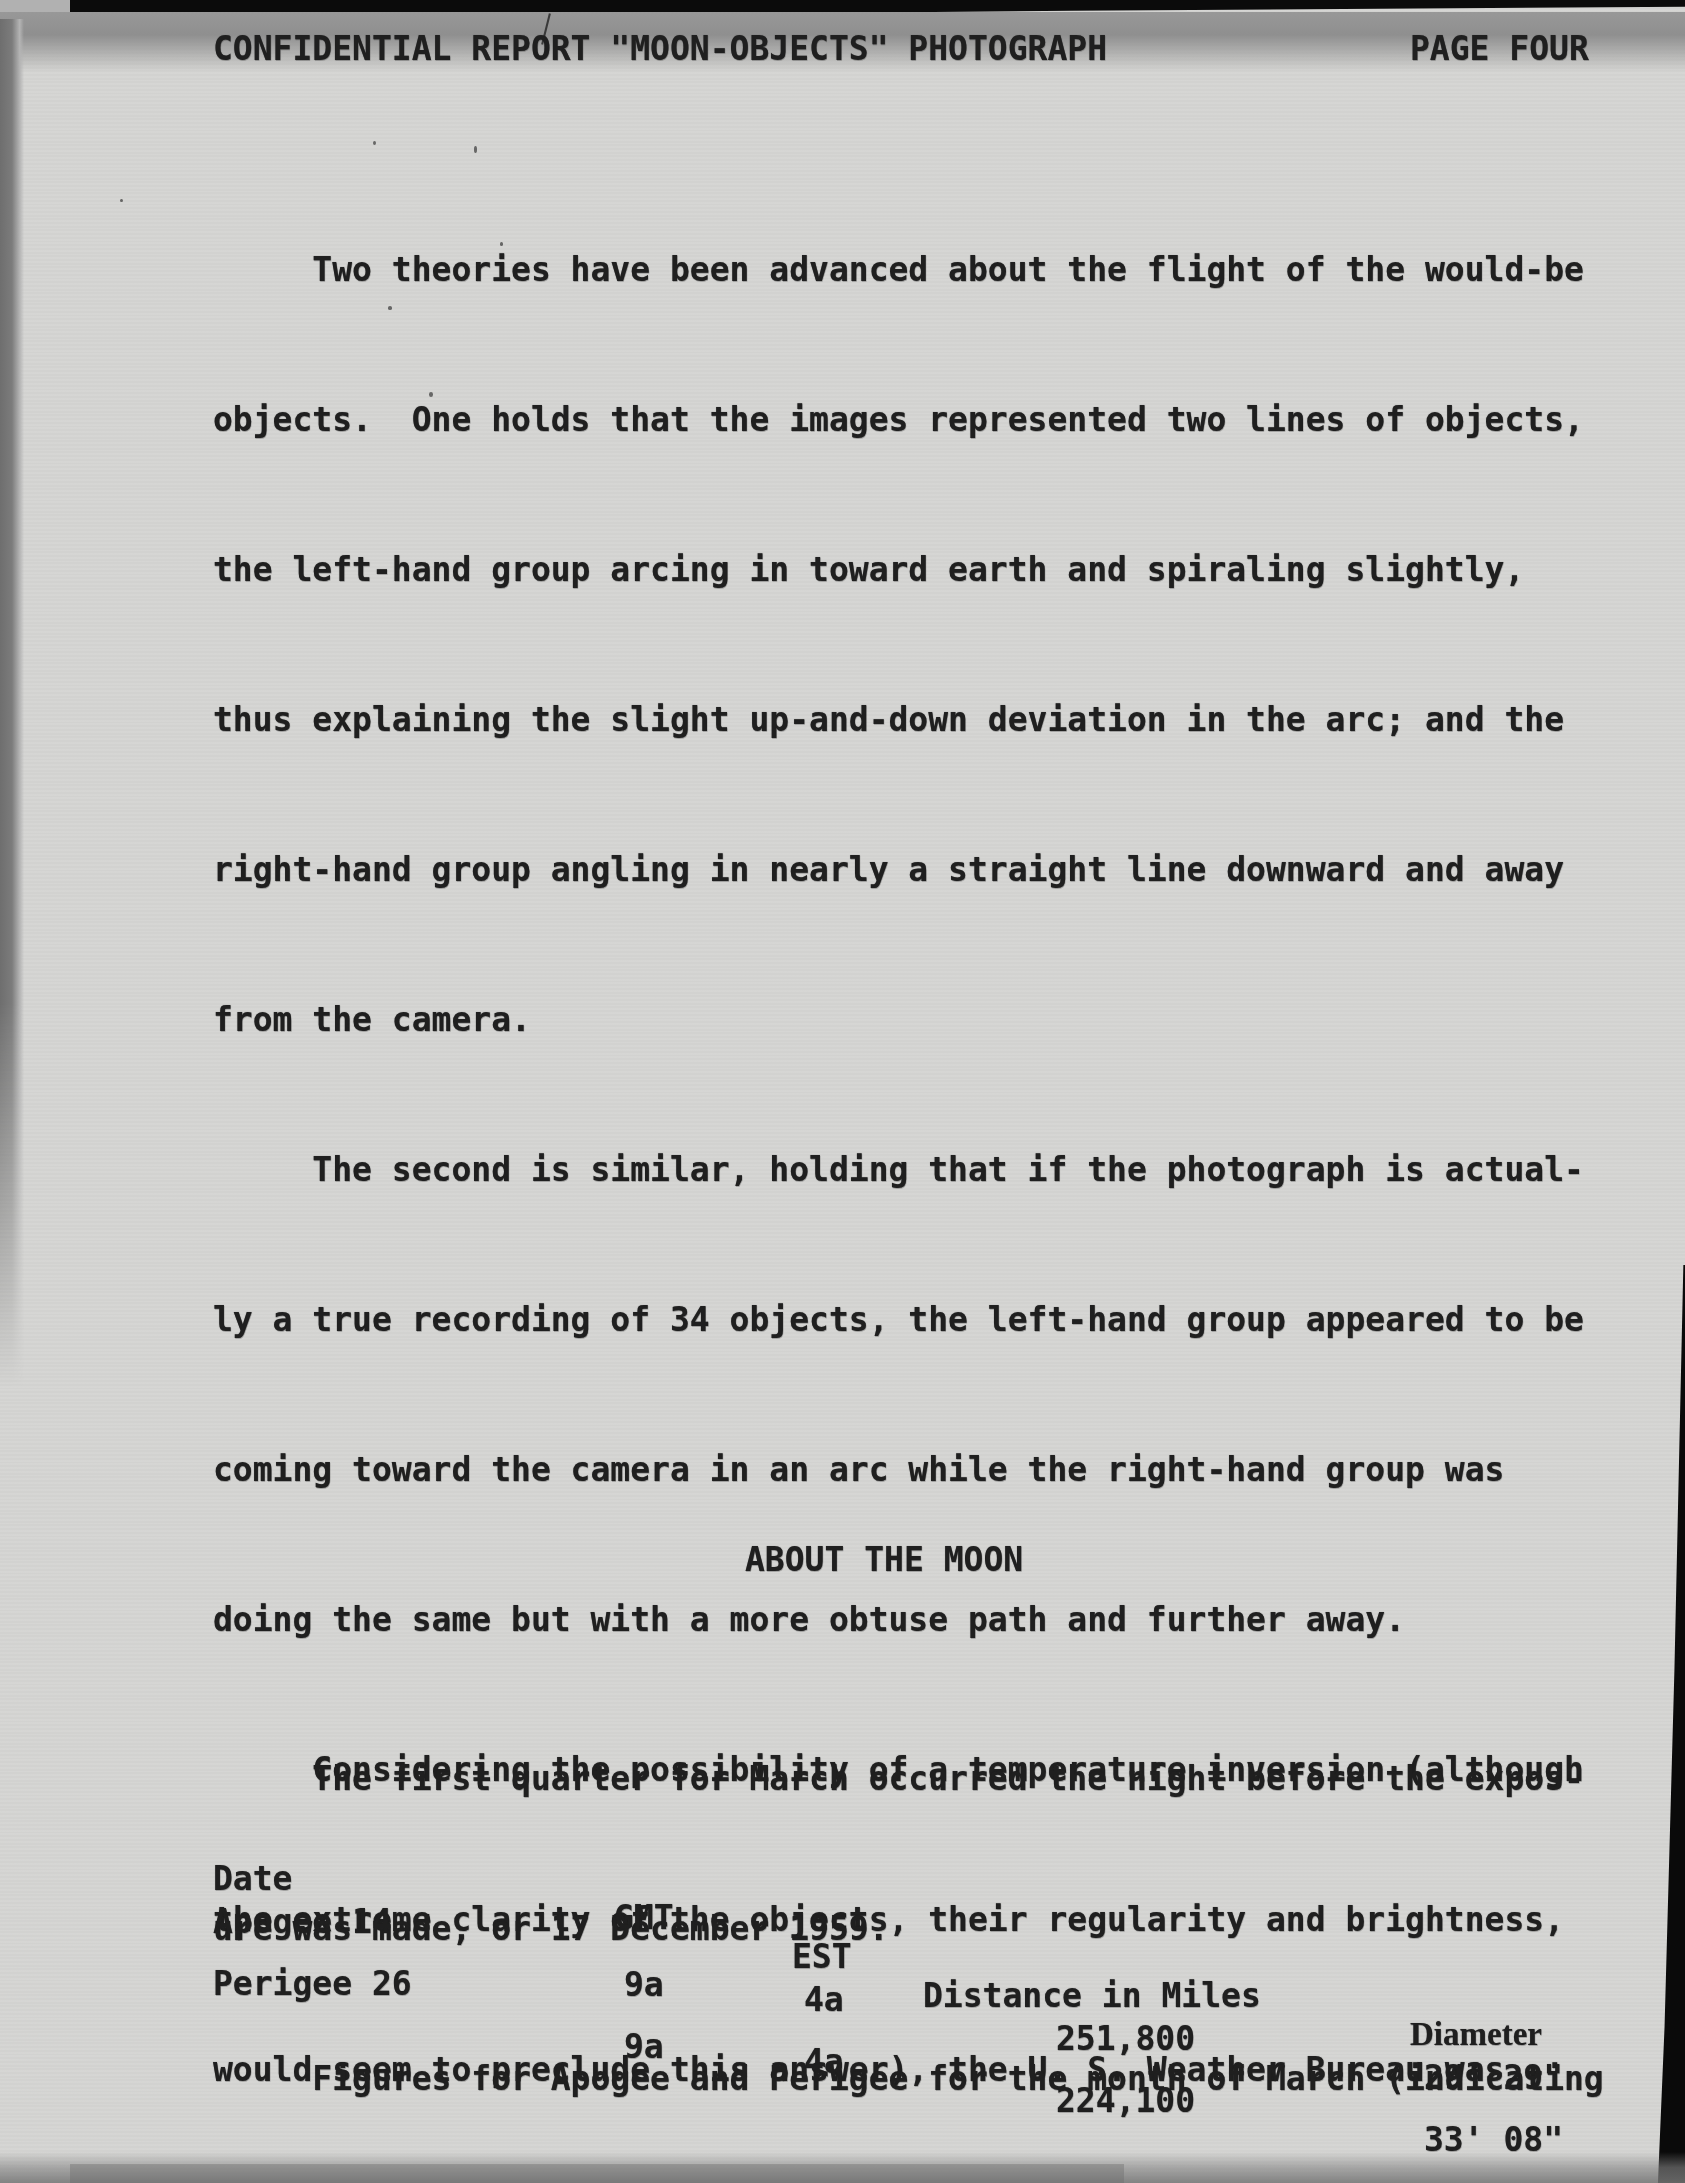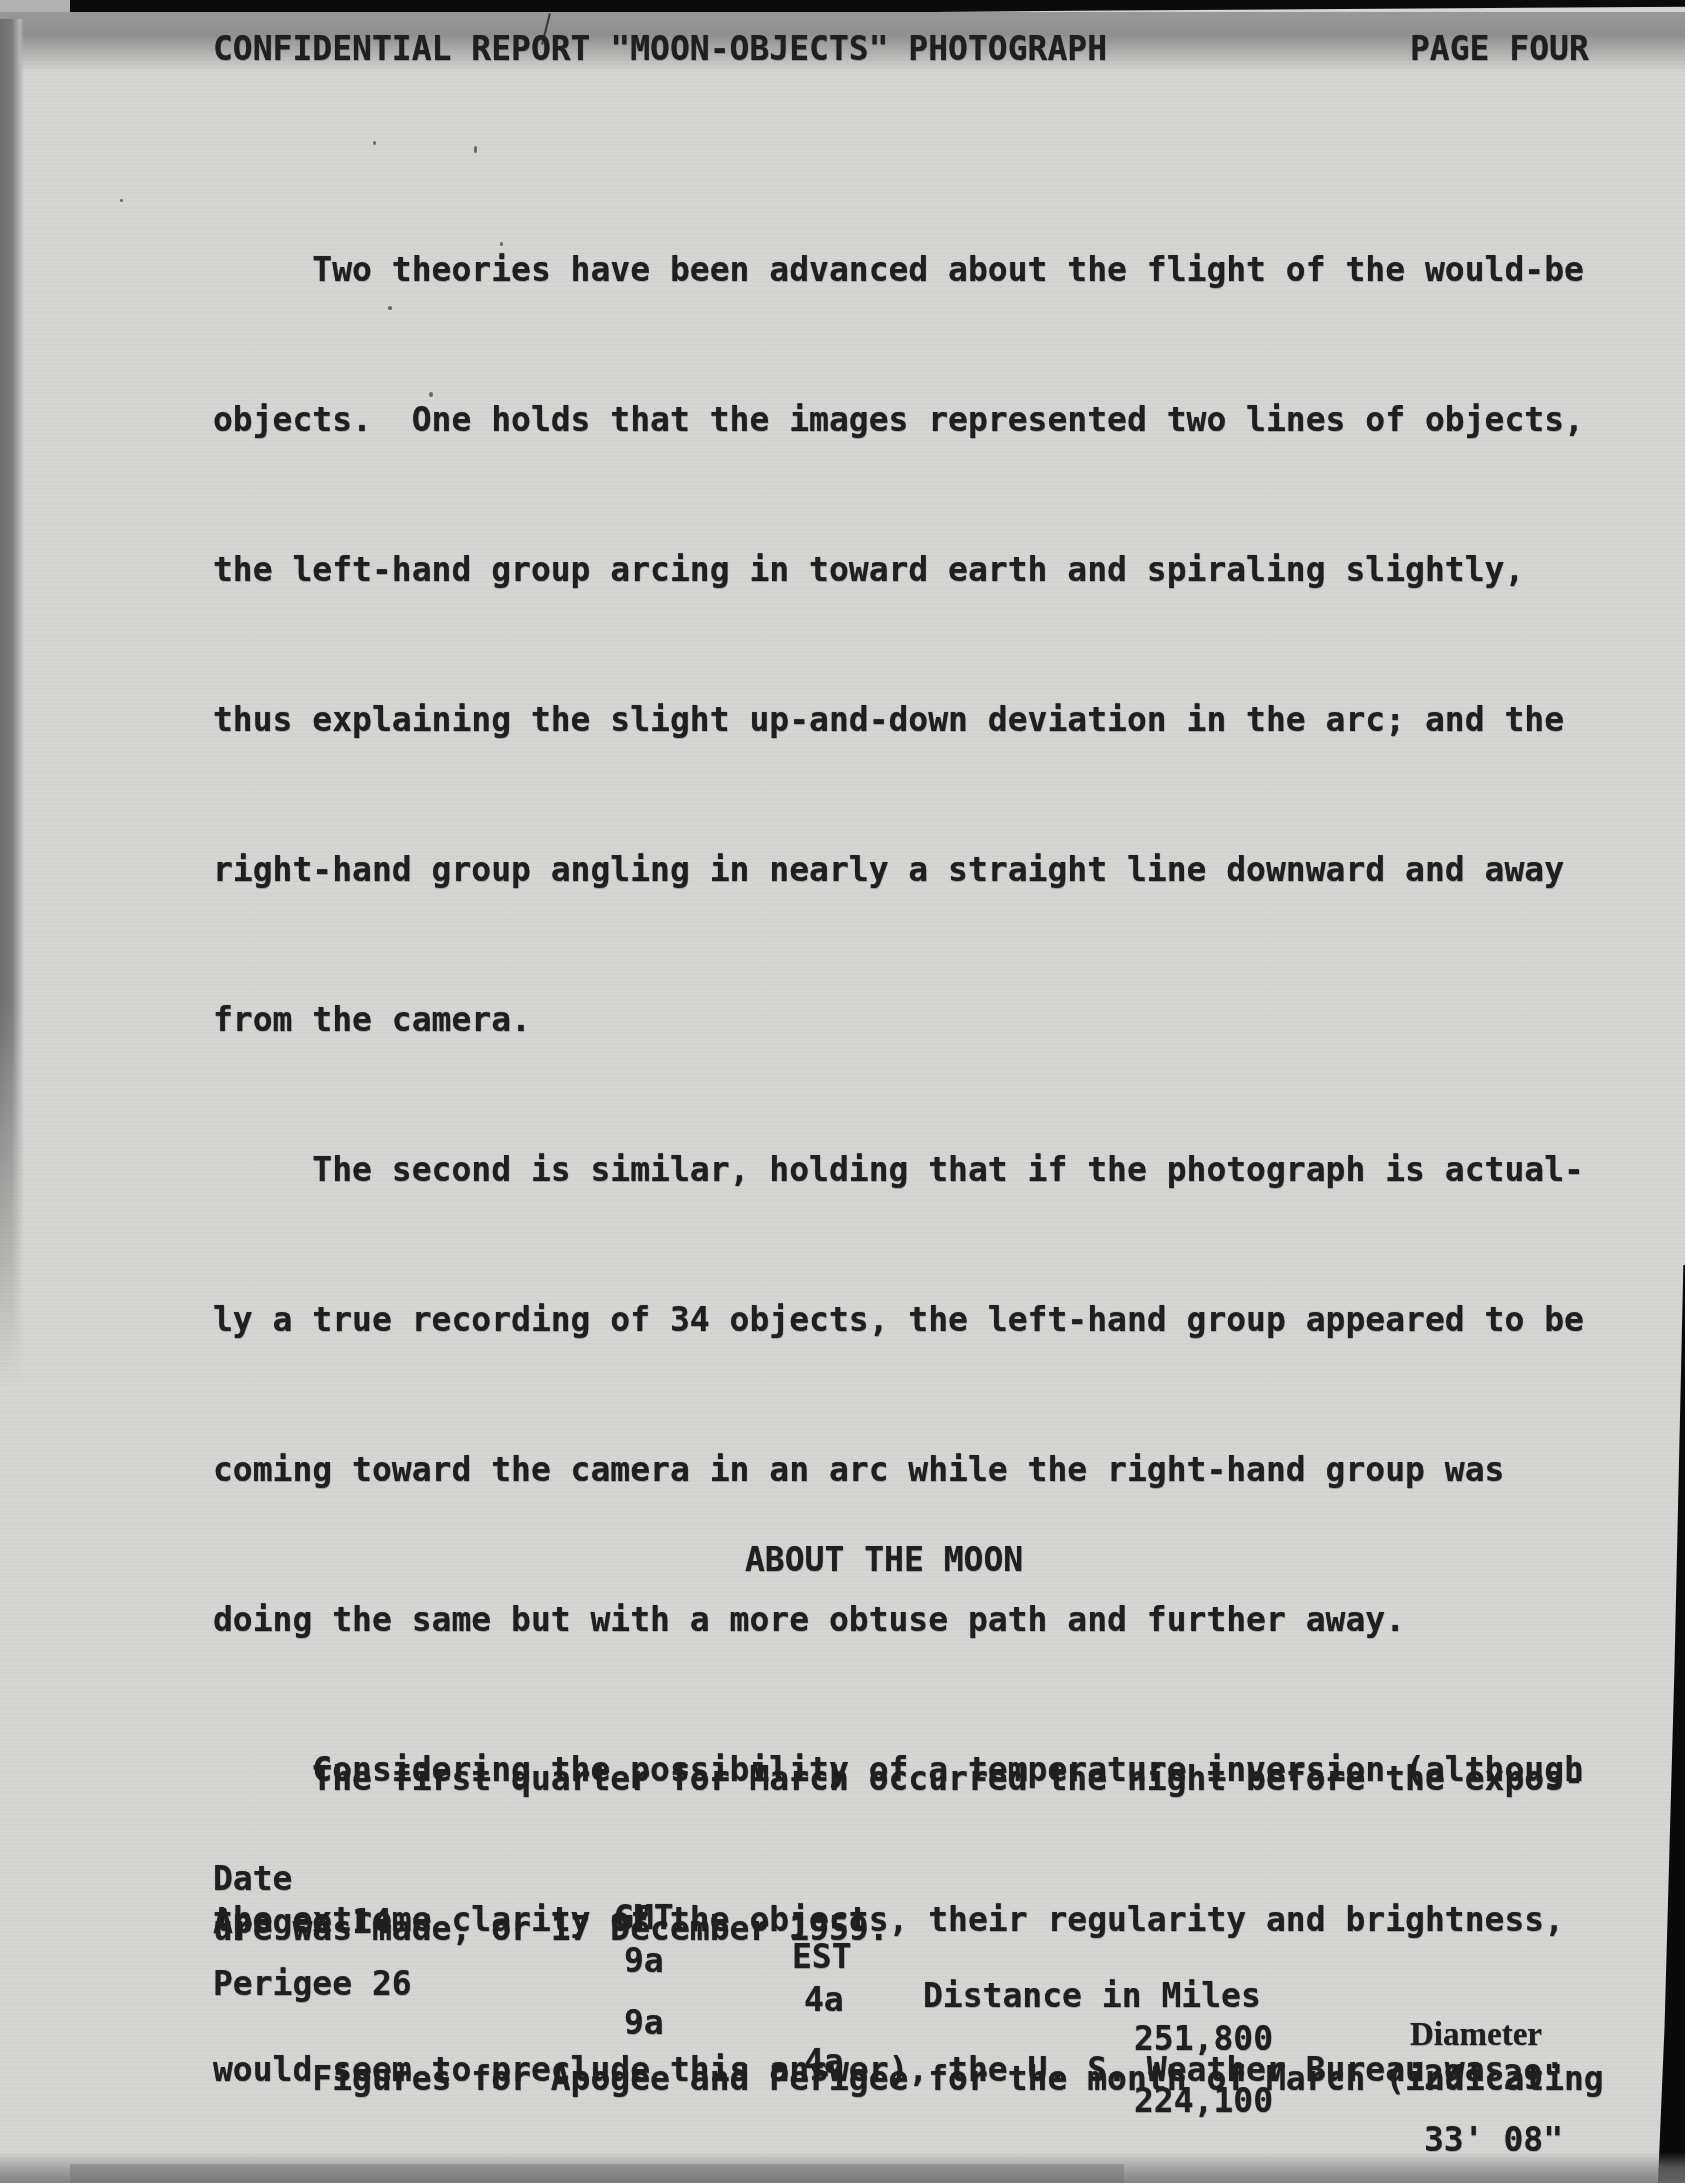--- a/index.html
+++ b/index.html
@@ -12,21 +12,21 @@
   .hdr-right{left:1410px;top:29px;}
   .body-block{left:213px;top:97px;}
   .heading{left:745px;top:1543px;line-height:33px;}
   .moon-block{left:213px;top:1606px;}
   .trow{position:absolute;left:0;top:0;width:100%;height:33px;}
   .thead-row span,.trow span{position:absolute;line-height:33px;}
   .t-head{top:1823px;text-align:center;}
   .t-r1{top:1866px;}
   .t-r2{top:1928px;}
   .c-date{left:213px;}  .c-gmt{left:614px;}  .c-est{left:792px;}  .c-dist{left:923px;}  .c-diam{left:1410px;font-family:Liberation Serif, serif;}
-  .v-date{left:213px;}  .v-gmt{left:624px;}  .v-est{left:804px;}  .v-dist{left:1134px;}  .v-diam{left:1424px;}
+  .v-date{left:213px;}  .v-gmt{left:624px;margin-top:24px;}  .v-est{left:804px;}  .v-dist{left:1056px;}  .v-diam{left:1424px;}
 
   
   .artifact{position:absolute;pointer-events:none;}
   .corner-tl{left:0;top:0;width:74px;height:19.7px;background:#b1b1b1;}
   .top-black{left:70px;top:0;width:1615px;height:19.7px;background:#0b0b0b;
              clip-path:polygon(0 0,100% 0,100% 34%,62% 55%,28% 78%,0 100%);}
   .top-shadow{left:0;top:12.2px;width:1685px;height:60px;
               background:linear-gradient(to bottom,#989898 0%,#8f8f8f 38%,rgba(213,213,211,0) 100%);}
   .top-scratch{left:545px;top:13px;width:2.3px;height:32px;background:rgba(35,35,35,.8);transform:rotate(14deg);}
   .left-band{left:0;top:19px;width:24.4px;height:1368px;

